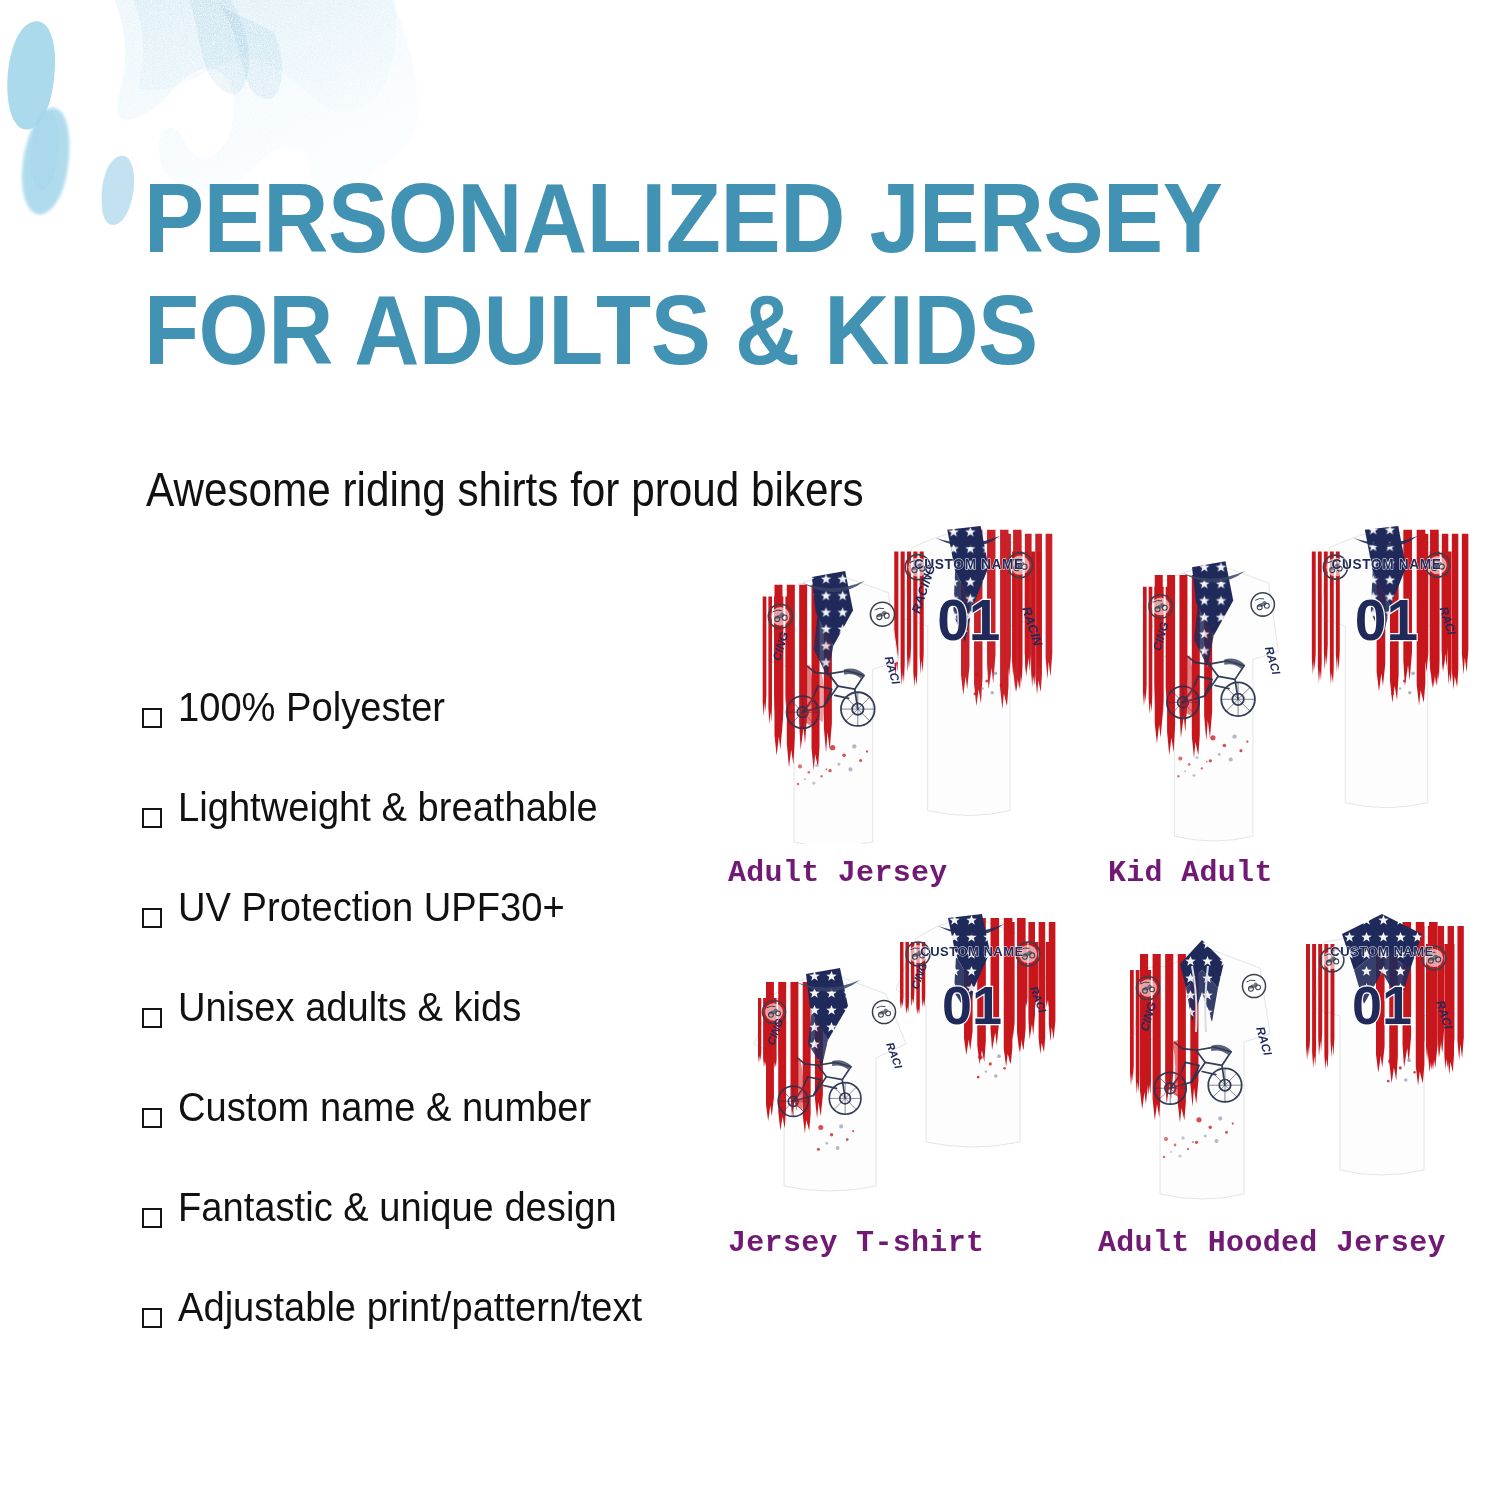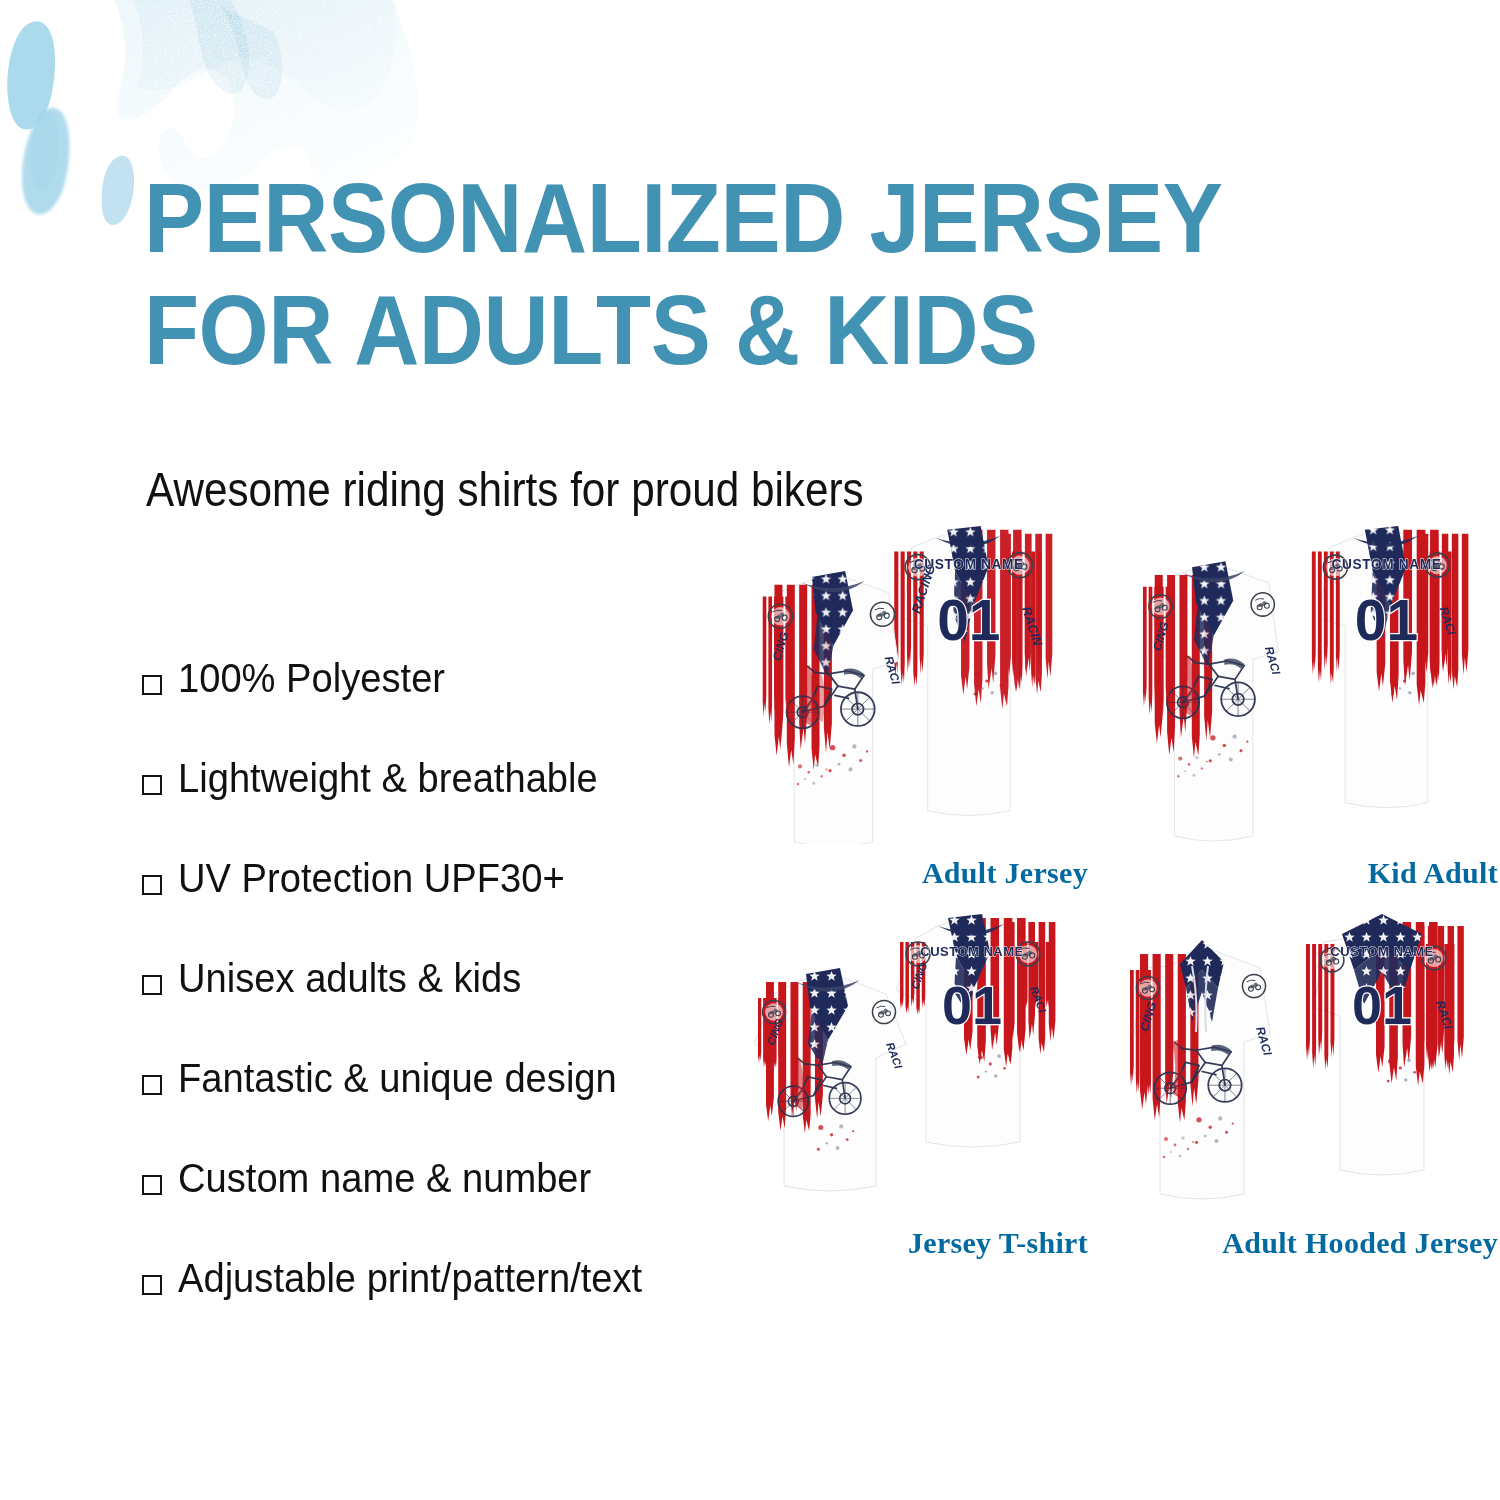--- a/index.html
+++ b/index.html
@@ -33,21 +33,21 @@
     font-size:48px;
     font-weight:300;
     transform:scaleX(0.88);
     transform-origin:left top;
     white-space:nowrap;
   }
 
   
   .features{position:absolute;left:134px;top:628px;width:640px;}
   .feature-row{
-    display:flex;align-items:center;
+    display:flex;align-items:flex-end;
     height:100px;
   }
   .bullet-box{
     width:20px;height:20px;
     border:2px solid #141414;
     flex:0 0 auto;
     margin-top:14px;margin-right:16px;
     box-sizing:border-box;
   }
   .feature-text{
@@ -66,25 +66,25 @@
   .cell-a{left:20px;top:0px;width:360px;height:370px;}
   .cell-b{left:400px;top:0px;width:390px;height:370px;}
   .cell-c{left:20px;top:390px;width:360px;height:350px;}
   .cell-d{left:390px;top:390px;width:400px;height:350px;}
 
   .shot{position:absolute;left:0;top:0;width:100%;height:calc(100% - 46px);}
   .shot svg{width:100%;height:100%;display:block;}
 
   .product-label{
     position:absolute;bottom:0;left:0;width:100%;
-    text-align:right;
-    font-family:Liberation Serif, serif;
+    text-align:left;
+    font-family:Liberation Mono, monospace;
     font-weight:bold;
     font-size:30px;
-    color:#0369a1;
+    color:#701a75;
     letter-spacing:0.3px;
   }
 </style>
 </head>
 <body>
 
 <div class="stage">
 
   <div class="watercolor">
     <svg viewBox="0 0 520 330" xmlns="http://www.w3.org/2000/svg">
@@ -151,25 +151,25 @@
     <div class="feature-row">
       <span class="bullet-box"></span>
       <span class="feature-text">UV Protection UPF30+</span>
     </div>
     <div class="feature-row">
       <span class="bullet-box"></span>
       <span class="feature-text">Unisex adults &amp; kids</span>
     </div>
     <div class="feature-row">
       <span class="bullet-box"></span>
+      <span class="feature-text">Custom name &amp; number</span>
+    </div>
+    <div class="feature-row">
+      <span class="bullet-box"></span>
       <span class="feature-text">Fantastic &amp; unique design</span>
-    </div>
-    <div class="feature-row">
-      <span class="bullet-box"></span>
-      <span class="feature-text">Custom name &amp; number</span>
     </div>
     <div class="feature-row">
       <span class="bullet-box"></span>
       <span class="feature-text">Adjustable print/pattern/text</span>
     </div>
   </div>
 
   <div class="products">
 
     <svg width="0" height="0" style="position:absolute" aria-hidden="true">

